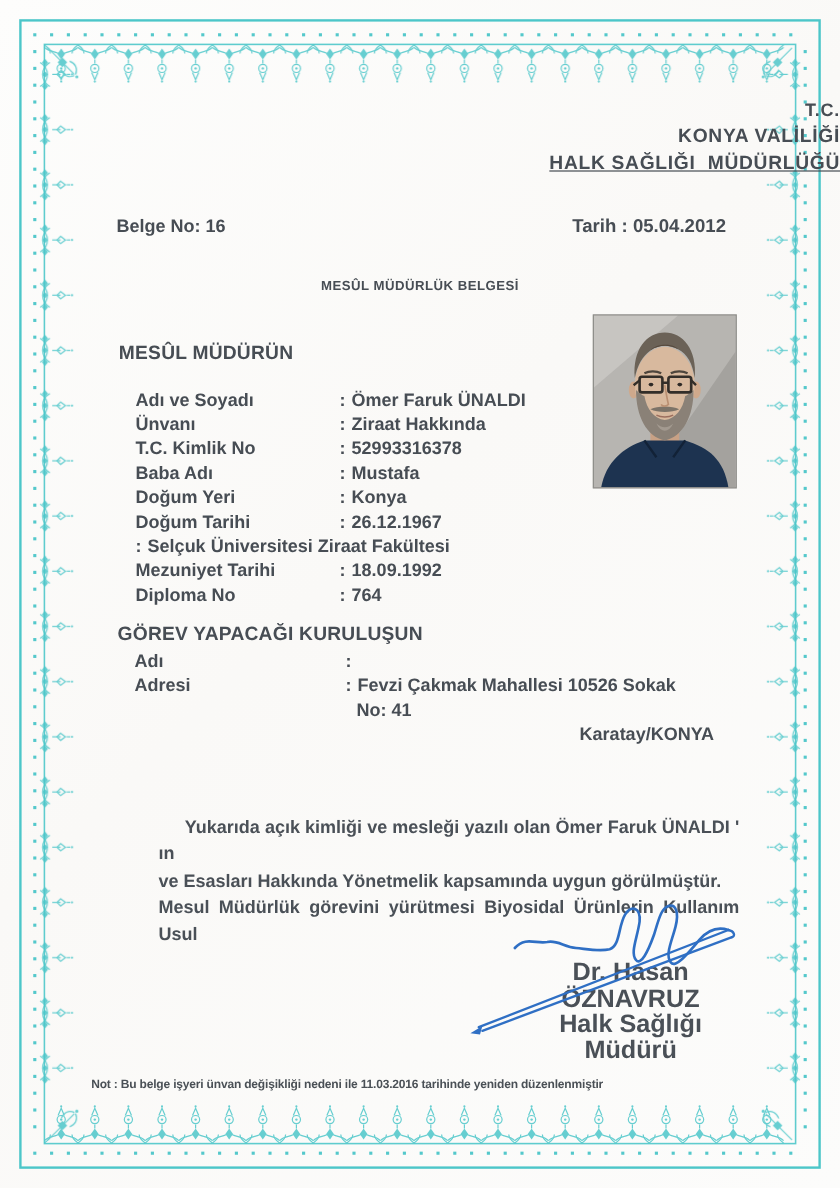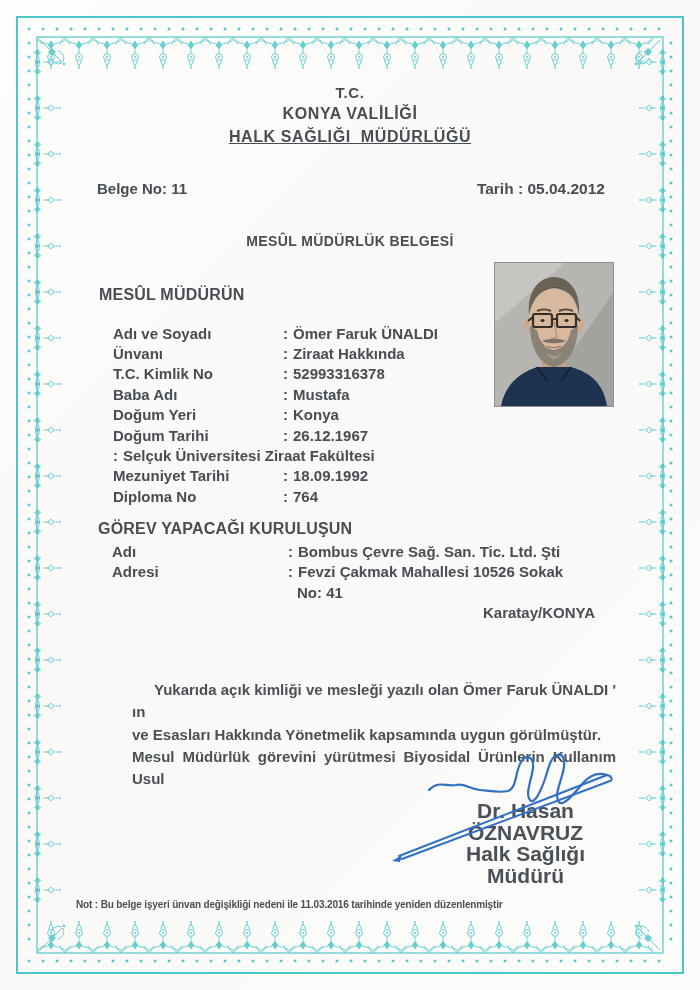--- a/index.html
+++ b/index.html
@@ -3,31 +3,31 @@
 <meta charset="utf-8">
 <style>
   html,body{margin:0;padding:0;background:#ffffff;}
   #page{
     position:relative;width:700px;height:990px;overflow:hidden;
     background:linear-gradient(135deg,#fdfdfc 0%,#faf9f7 45%,#fcfcfb 100%);
     font-family:"Liberation Sans",sans-serif;color:#474d54;
   }
   #border-svg{position:absolute;left:0;top:0;z-index:0;}
   .content{position:absolute;z-index:2;}
-  .c-center{text-align:center;left:0;right:0;}
+  .c-center{text-align:right;left:0;right:0;}
   
   #hdr{top:84px;}
   #hdr .l1{font-size:15px;font-weight:700;letter-spacing:.6px;margin-bottom:4px;}
   #hdr .l2{font-size:16px;font-weight:700;letter-spacing:.6px;margin-bottom:5px;}
   #hdr .l3{font-size:16px;font-weight:700;letter-spacing:.6px;white-space:pre;text-decoration:underline;}
   
   #belge-no{left:97px;top:180px;font-size:15px;font-weight:700;}
   #tarih{right:95px;top:180px;font-size:15.5px;font-weight:700;}
   
-  #title{top:233px;left:0;right:40px;text-align:center;font-size:14px;font-weight:700;letter-spacing:.4px;margin-left:40px;}
+  #title{top:233px;left:0;right:40px;text-align:center;font-size:11px;font-weight:700;letter-spacing:.4px;margin-left:40px;}
   
   .sec-head{font-size:16px;font-weight:700;letter-spacing:.2px;}
   #mm-head{left:99px;top:286px;}
   #mm-rows{left:113px;top:303px;width:460px;margin-top:20px;}
   #mm-rows .row{height:20.4px;display:flex;align-items:center;font-size:15px;font-weight:700;}
   #mm-rows .lbl{width:170px;flex:none;}
   #org-head{left:98px;top:520px;}
   #org-rows{left:112px;top:541px;width:470px;}
   #org-rows .row{height:20.6px;display:flex;align-items:center;font-size:15px;font-weight:700;}
   #org-rows .lbl{width:176px;flex:none;}
@@ -400,21 +400,21 @@
         <use href="#cornerbranch" transform="translate(42,948) rotate(270)"></use>
       </g>
   </svg>
 
   <div class="content c-center" id="hdr">
     <div class="l1">T.C.</div>
     <div class="l2">KONYA VALİLİĞİ</div>
     <div class="l3">HALK SAĞLIĞI  MÜDÜRLÜĞÜ</div>
   </div>
 
-  <div class="content" id="belge-no">Belge No: 11</div>
+  <div class="content" id="belge-no">Belge No: 16</div>
   <div class="content" id="tarih">Tarih : 05.04.2012</div>
 
   <div class="content" id="title">MESÛL MÜDÜRLÜK BELGESİ</div>
 
   <div class="content sec-head" id="mm-head">MESÛL MÜDÜRÜN</div>
   <div class="content" id="mm-rows">
     <div class="row">
         <span class="lbl">Adı ve Soyadı</span>
         <span class="col">:</span>
         <span class="val">Ömer Faruk ÜNALDI</span>
@@ -485,21 +485,20 @@
       <ellipse cx="71.5" cy="57.5" rx="2" ry="1.5" fill="#2f2a26"></ellipse>
       <path d="M59,58 C60,64 61,70 62,74 C60,76 57,76 56,74" stroke="#b98f72" stroke-width="1.4" fill="none"></path>
     </svg>
   </div>
 
   <div class="content sec-head" id="org-head">GÖREV YAPACAĞI KURULUŞUN</div>
   <div class="content" id="org-rows">
     <div class="row">
         <span class="lbl">Adı</span>
         <span class="col">:</span>
-        <span class="val">Bombus Çevre Sağ. San. Tic. Ltd. Şti</span>
       </div>
     <div class="row">
         <span class="lbl">Adresi</span>
         <span class="col">:</span>
         <span class="val">Fevzi Çakmak Mahallesi 10526 Sokak</span>
       </div>
   </div>
   <div class="content" id="addr2">No: 41</div>
   <div class="content" id="district">Karatay/KONYA</div>
 

